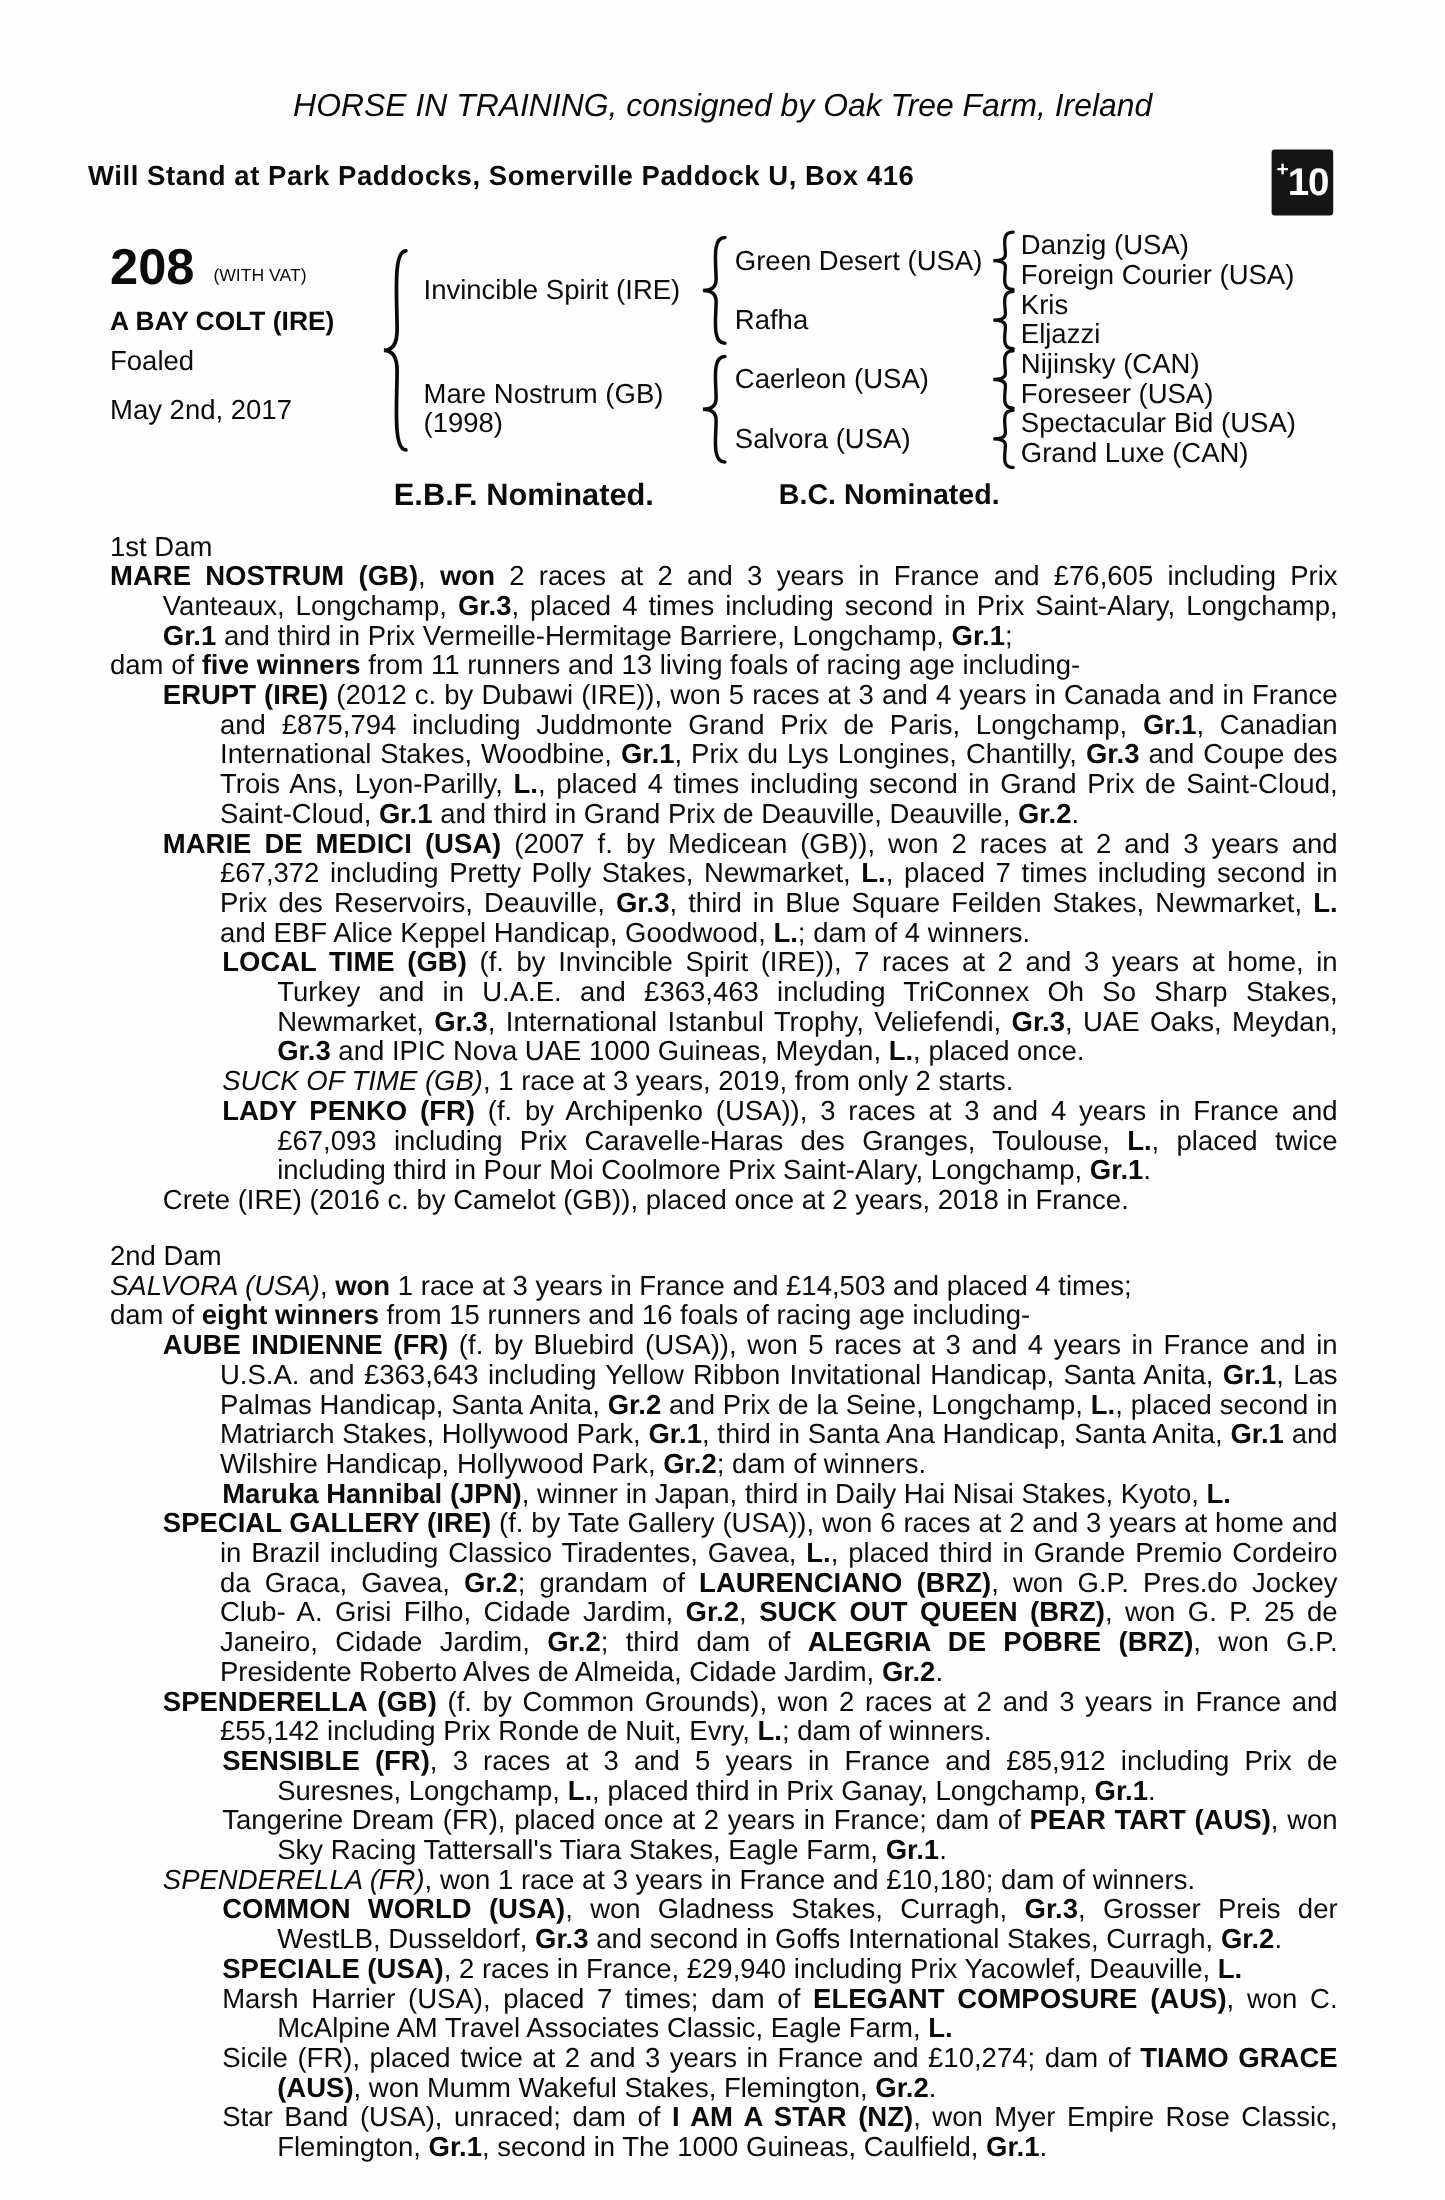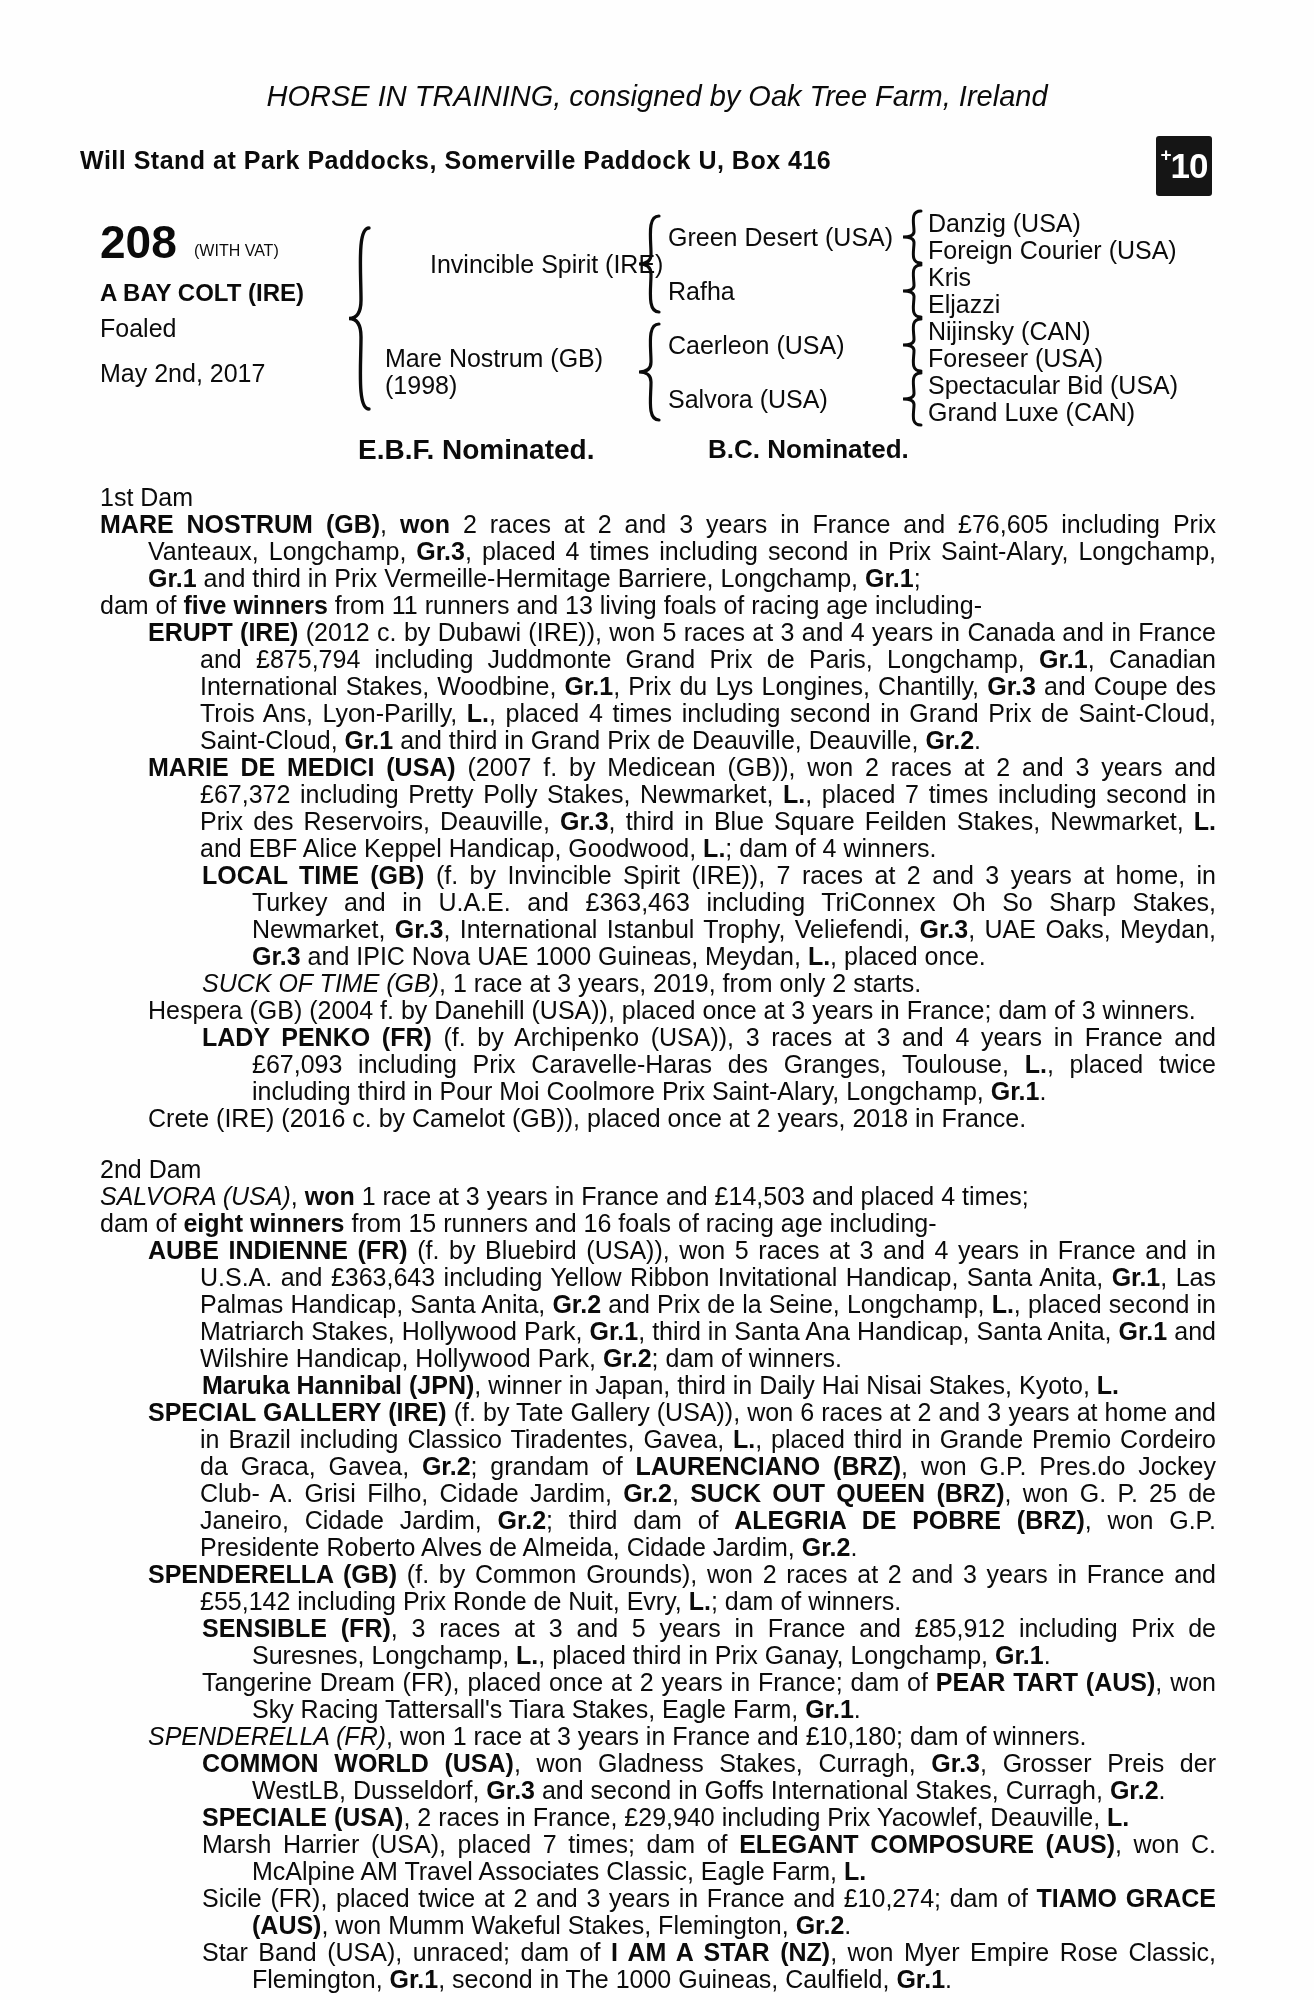--- a/index.html
+++ b/index.html
@@ -32,21 +32,21 @@
   .pedigree-block{
     position:absolute;top:185px;left:0;width:1314px;height:295px;
     font-size:25px;line-height:27px;
   }
   .pb{position:absolute;white-space:nowrap;}
   .lot-number{left:100px;top:34px;font-size:46px;line-height:46px;font-weight:bold;}
   .lot-vat{left:194px;top:52px;font-size:16px;}
   .lot-desc{left:100px;top:94px;font-size:24px;font-weight:bold;}
   .foaled-label{left:100px;top:130px;}
   .foaled-date{left:100px;top:158px;margin-top:17px;}
-  .g1-sire{left:385px;top:66px;margin-left:45px;}
+  .g1-sire{left:385px;top:66px;}
   .g1-dam{left:385px;top:160px;}
   .g1-dam-year{left:385px;top:187px;}
   .g2-0{left:668px;top:39px;}
   .g2-1{left:668px;top:93px;}
   .g2-2{left:668px;top:147px;}
   .g2-3{left:668px;top:201px;}
   .g3{left:928px;}
   .nom-ebf{left:358px;top:251px;font-size:28px;font-weight:bold;}
   .nom-bc{left:708px;top:251px;font-size:26px;font-weight:bold;}
   .brace{position:absolute;}
@@ -146,21 +146,20 @@
 
   <div class="body-text">
       <div class="section">
         <div class="dam-heading">1st Dam</div>
         <p class="para l0"><span class="b">MARE NOSTRUM (GB)</span><span>, </span><span class="b">won</span><span> 2 races at 2 and 3 years in France and £76,605 including Prix Vanteaux, Longchamp, </span><span class="b">Gr.3</span><span>, placed 4 times including second in Prix Saint-Alary, Longchamp, </span><span class="b">Gr.1</span><span> and third in Prix Vermeille-Hermitage Barriere, Longchamp, </span><span class="b">Gr.1</span><span>;</span></p>
         <p class="para l0"><span>dam of </span><span class="b">five winners</span><span> from 11 runners and 13 living foals of racing age including-</span></p>
         <p class="para l1"><span class="b">ERUPT (IRE)</span><span> (2012 c. by Dubawi (IRE)), won 5 races at 3 and 4 years in Canada and in France and £875,794 including Juddmonte Grand Prix de Paris, Longchamp, </span><span class="b">Gr.1</span><span>, Canadian International Stakes, Woodbine, </span><span class="b">Gr.1</span><span>, Prix du Lys Longines, Chantilly, </span><span class="b">Gr.3</span><span> and Coupe des Trois Ans, Lyon-Parilly, </span><span class="b">L.</span><span>, placed 4 times including second in Grand Prix de Saint-Cloud, Saint-Cloud, </span><span class="b">Gr.1</span><span> and third in Grand Prix de Deauville, Deauville, </span><span class="b">Gr.2</span><span>.</span></p>
         <p class="para l1"><span class="b">MARIE DE MEDICI (USA)</span><span> (2007 f. by Medicean (GB)), won 2 races at 2 and 3 years and £67,372 including Pretty Polly Stakes, Newmarket, </span><span class="b">L.</span><span>, placed 7 times including second in Prix des Reservoirs, Deauville, </span><span class="b">Gr.3</span><span>, third in Blue Square Feilden Stakes, Newmarket, </span><span class="b">L.</span><span> and EBF Alice Keppel Handicap, Goodwood, </span><span class="b">L.</span><span>; dam of 4 winners.</span></p>
         <p class="para l2"><span class="b">LOCAL TIME (GB)</span><span> (f. by Invincible Spirit (IRE)), 7 races at 2 and 3 years at home, in Turkey and in U.A.E. and £363,463 including TriConnex Oh So Sharp Stakes, Newmarket, </span><span class="b">Gr.3</span><span>, International Istanbul Trophy, Veliefendi, </span><span class="b">Gr.3</span><span>, UAE Oaks, Meydan, </span><span class="b">Gr.3</span><span> and IPIC Nova UAE 1000 Guineas, Meydan, </span><span class="b">L.</span><span>, placed once.</span></p>
         <p class="para l2"><span class="it">SUCK OF TIME (GB)</span><span>, 1 race at 3 years, 2019, from only 2 starts.</span></p>
-        <p class="para l1"><span>Hespera (GB) (2004 f. by Danehill (USA)), placed once at 3 years in France; dam of 3 winners.</span></p>
         <p class="para l2"><span class="b">LADY PENKO (FR)</span><span> (f. by Archipenko (USA)), 3 races at 3 and 4 years in France and £67,093 including Prix Caravelle-Haras des Granges, Toulouse, </span><span class="b">L.</span><span>, placed twice including third in Pour Moi Coolmore Prix Saint-Alary, Longchamp, </span><span class="b">Gr.1</span><span>.</span></p>
         <p class="para l1"><span>Crete (IRE) (2016 c. by Camelot (GB)), placed once at 2 years, 2018 in France.</span></p>
       </div>
       <div class="section">
         <div class="dam-heading">2nd Dam</div>
         <p class="para l0"><span class="it">SALVORA (USA)</span><span>, </span><span class="b">won</span><span> 1 race at 3 years in France and £14,503 and placed 4 times;</span></p>
         <p class="para l0"><span>dam of </span><span class="b">eight winners</span><span> from 15 runners and 16 foals of racing age including-</span></p>
         <p class="para l1"><span class="b">AUBE INDIENNE (FR)</span><span> (f. by Bluebird (USA)), won 5 races at 3 and 4 years in France and in U.S.A. and £363,643 including Yellow Ribbon Invitational Handicap, Santa Anita, </span><span class="b">Gr.1</span><span>, Las Palmas Handicap, Santa Anita, </span><span class="b">Gr.2</span><span> and Prix de la Seine, Longchamp, </span><span class="b">L.</span><span>, placed second in Matriarch Stakes, Hollywood Park, </span><span class="b">Gr.1</span><span>, third in Santa Ana Handicap, Santa Anita, </span><span class="b">Gr.1</span><span> and Wilshire Handicap, Hollywood Park, </span><span class="b">Gr.2</span><span>; dam of winners.</span></p>
         <p class="para l2"><span class="b">Maruka Hannibal (JPN)</span><span>, winner in Japan, third in Daily Hai Nisai Stakes, Kyoto, </span><span class="b">L.</span></p>
         <p class="para l1"><span class="b">SPECIAL GALLERY (IRE)</span><span> (f. by Tate Gallery (USA)), won 6 races at 2 and 3 years at home and in Brazil including Classico Tiradentes, Gavea, </span><span class="b">L.</span><span>, placed third in Grande Premio Cordeiro da Graca, Gavea, </span><span class="b">Gr.2</span><span>; grandam of </span><span class="b">LAURENCIANO (BRZ)</span><span>, won G.P. Pres.do Jockey Club- A. Grisi Filho, Cidade Jardim, </span><span class="b">Gr.2</span><span>, </span><span class="b">SUCK OUT QUEEN (BRZ)</span><span>, won G. P. 25 de Janeiro, Cidade Jardim, </span><span class="b">Gr.2</span><span>; third dam of </span><span class="b">ALEGRIA DE POBRE (BRZ)</span><span>, won G.P. Presidente Roberto Alves de Almeida, Cidade Jardim, </span><span class="b">Gr.2</span><span>.</span></p>

